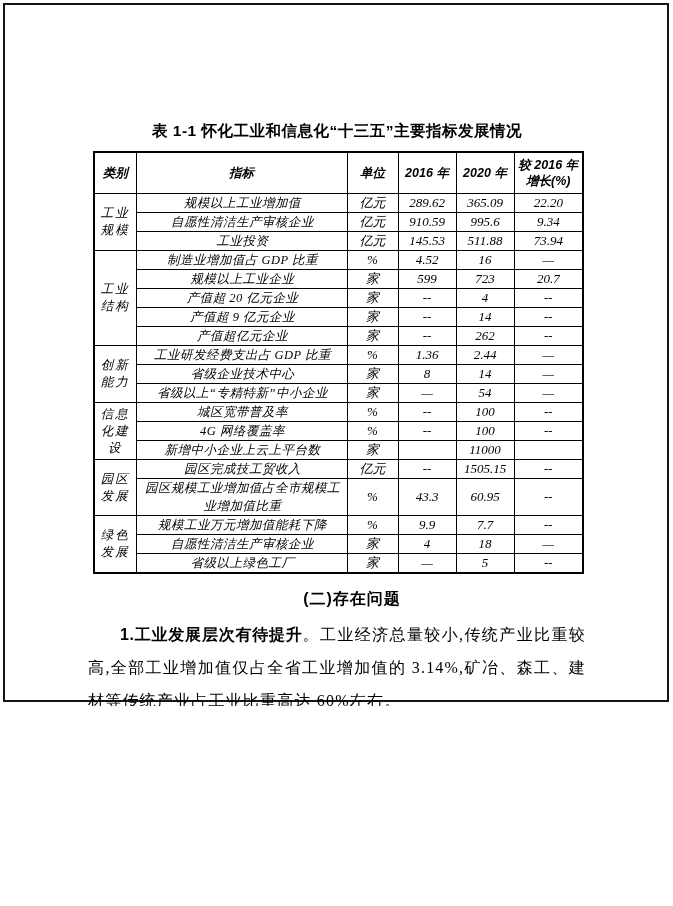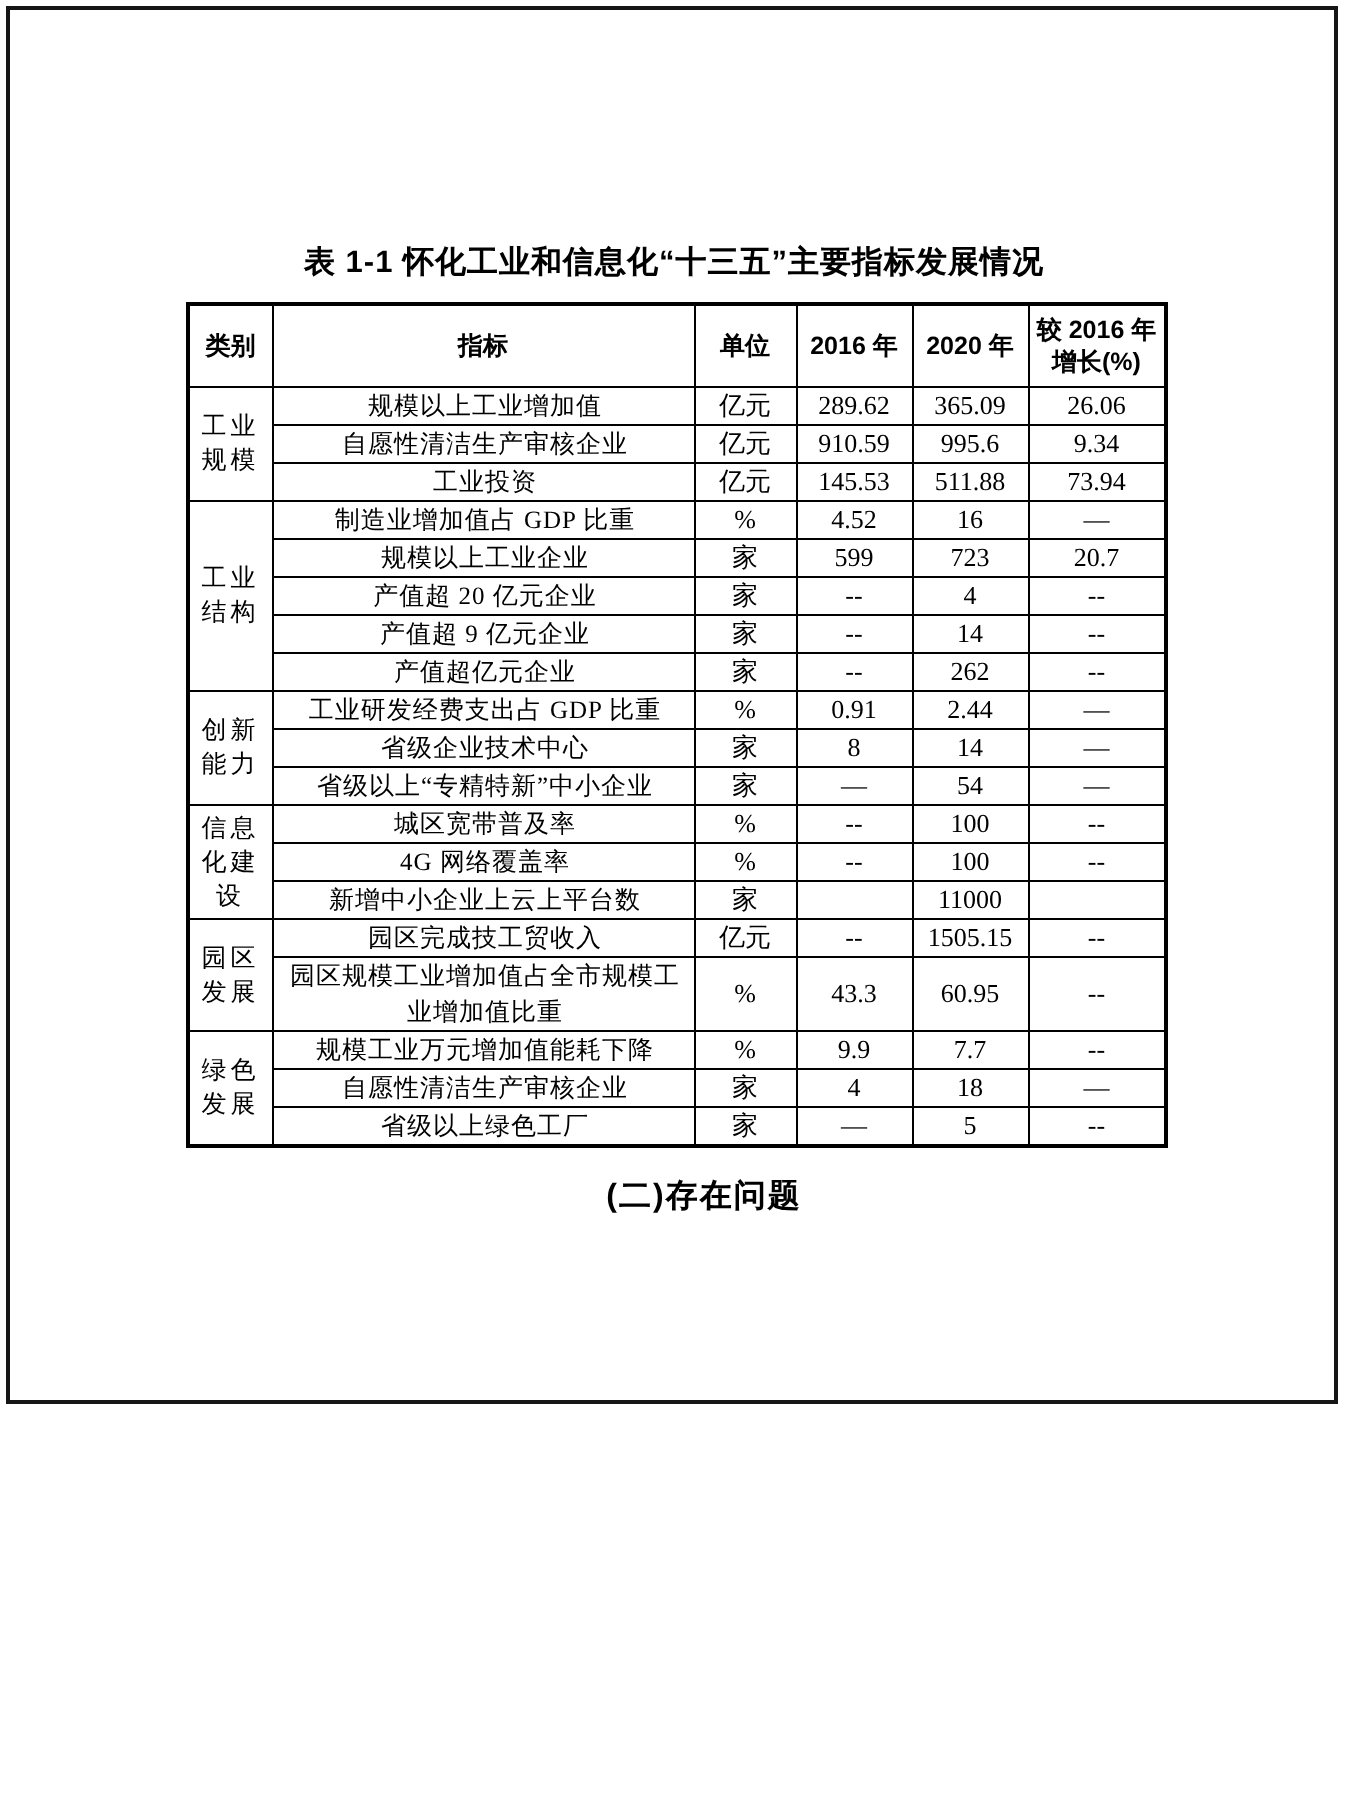--- a/index.html
+++ b/index.html
@@ -9,20 +9,21 @@
   }
   .page-border{position:absolute;left:3px;top:3px;right:4px;bottom:4px;border:2px solid #161616;pointer-events:none;}
   .content{position:absolute;left:88px;top:121px;width:498px;}
   .doc-title{
     text-align:center;font-weight:bold;font-size:15.5px;letter-spacing:.5px;
     font-family:"Liberation Sans","DejaVu Sans",sans-serif;margin:0 0 9px 0;white-space:nowrap;
   }
   table.ind-table{
     border-collapse:collapse;table-layout:fixed;width:489px;margin-left:5px;
     border:2px solid #000;
+    font-style:italic;
   }
   .ind-table th,.ind-table td{
     border:1px solid #000;padding:0 2px;text-align:center;vertical-align:middle;
     font-size:12.5px;line-height:18px;height:18px;
   }
   .ind-table th{
     font-family:"Liberation Sans","DejaVu Sans",sans-serif;font-weight:bold;
     white-space:pre-line;line-height:16px;height:40px;font-size:12.5px;
   }
   .ind-table td.cat{white-space:pre-line;letter-spacing:2px;line-height:17px;font-size:12.5px;}
@@ -69,21 +70,21 @@
           </tr>
       </thead>
       <tbody id="tbl-body">
           <tr>
             <td rowspan="3" class="cat">工业
 规模</td>
             <td class="ind">规模以上工业增加值</td>
             <td class="num">亿元</td>
             <td class="num">289.62</td>
             <td class="num">365.09</td>
-            <td class="num">26.06</td>
+            <td class="num">22.20</td>
           </tr>
           <tr>
             <td class="ind">自愿性清洁生产审核企业</td>
             <td class="num">亿元</td>
             <td class="num">910.59</td>
             <td class="num">995.6</td>
             <td class="num">9.34</td>
           </tr>
           <tr>
             <td class="ind">工业投资</td>
@@ -127,21 +128,21 @@
             <td class="num">家</td>
             <td class="num">--</td>
             <td class="num">262</td>
             <td class="num">--</td>
           </tr>
           <tr>
             <td rowspan="3" class="cat">创新
 能力</td>
             <td class="ind">工业研发经费支出占 GDP 比重</td>
             <td class="num">%</td>
-            <td class="num">0.91</td>
+            <td class="num">1.36</td>
             <td class="num">2.44</td>
             <td class="num">—</td>
           </tr>
           <tr>
             <td class="ind">省级企业技术中心</td>
             <td class="num">家</td>
             <td class="num">8</td>
             <td class="num">14</td>
             <td class="num">—</td>
           </tr>
@@ -214,16 +215,17 @@
             <td class="num">—</td>
             <td class="num">5</td>
             <td class="num">--</td>
           </tr>
         </tbody>
     </table>
 
     <div class="section-heading">(二)存在问题</div>
 
 
+    <p class="para"><span class="lead">1.工业发展层次有待提升</span><span>。工业经济总量较小,传统产业比重较高,全部工业增加值仅占全省工业增加值的 3.14%,矿冶、森工、建材等传统产业占工业比重高达 60%左右。</span></p>
   </div>
 
   <div class="page-number">7</div>
 </div>
 
 </body></html>

